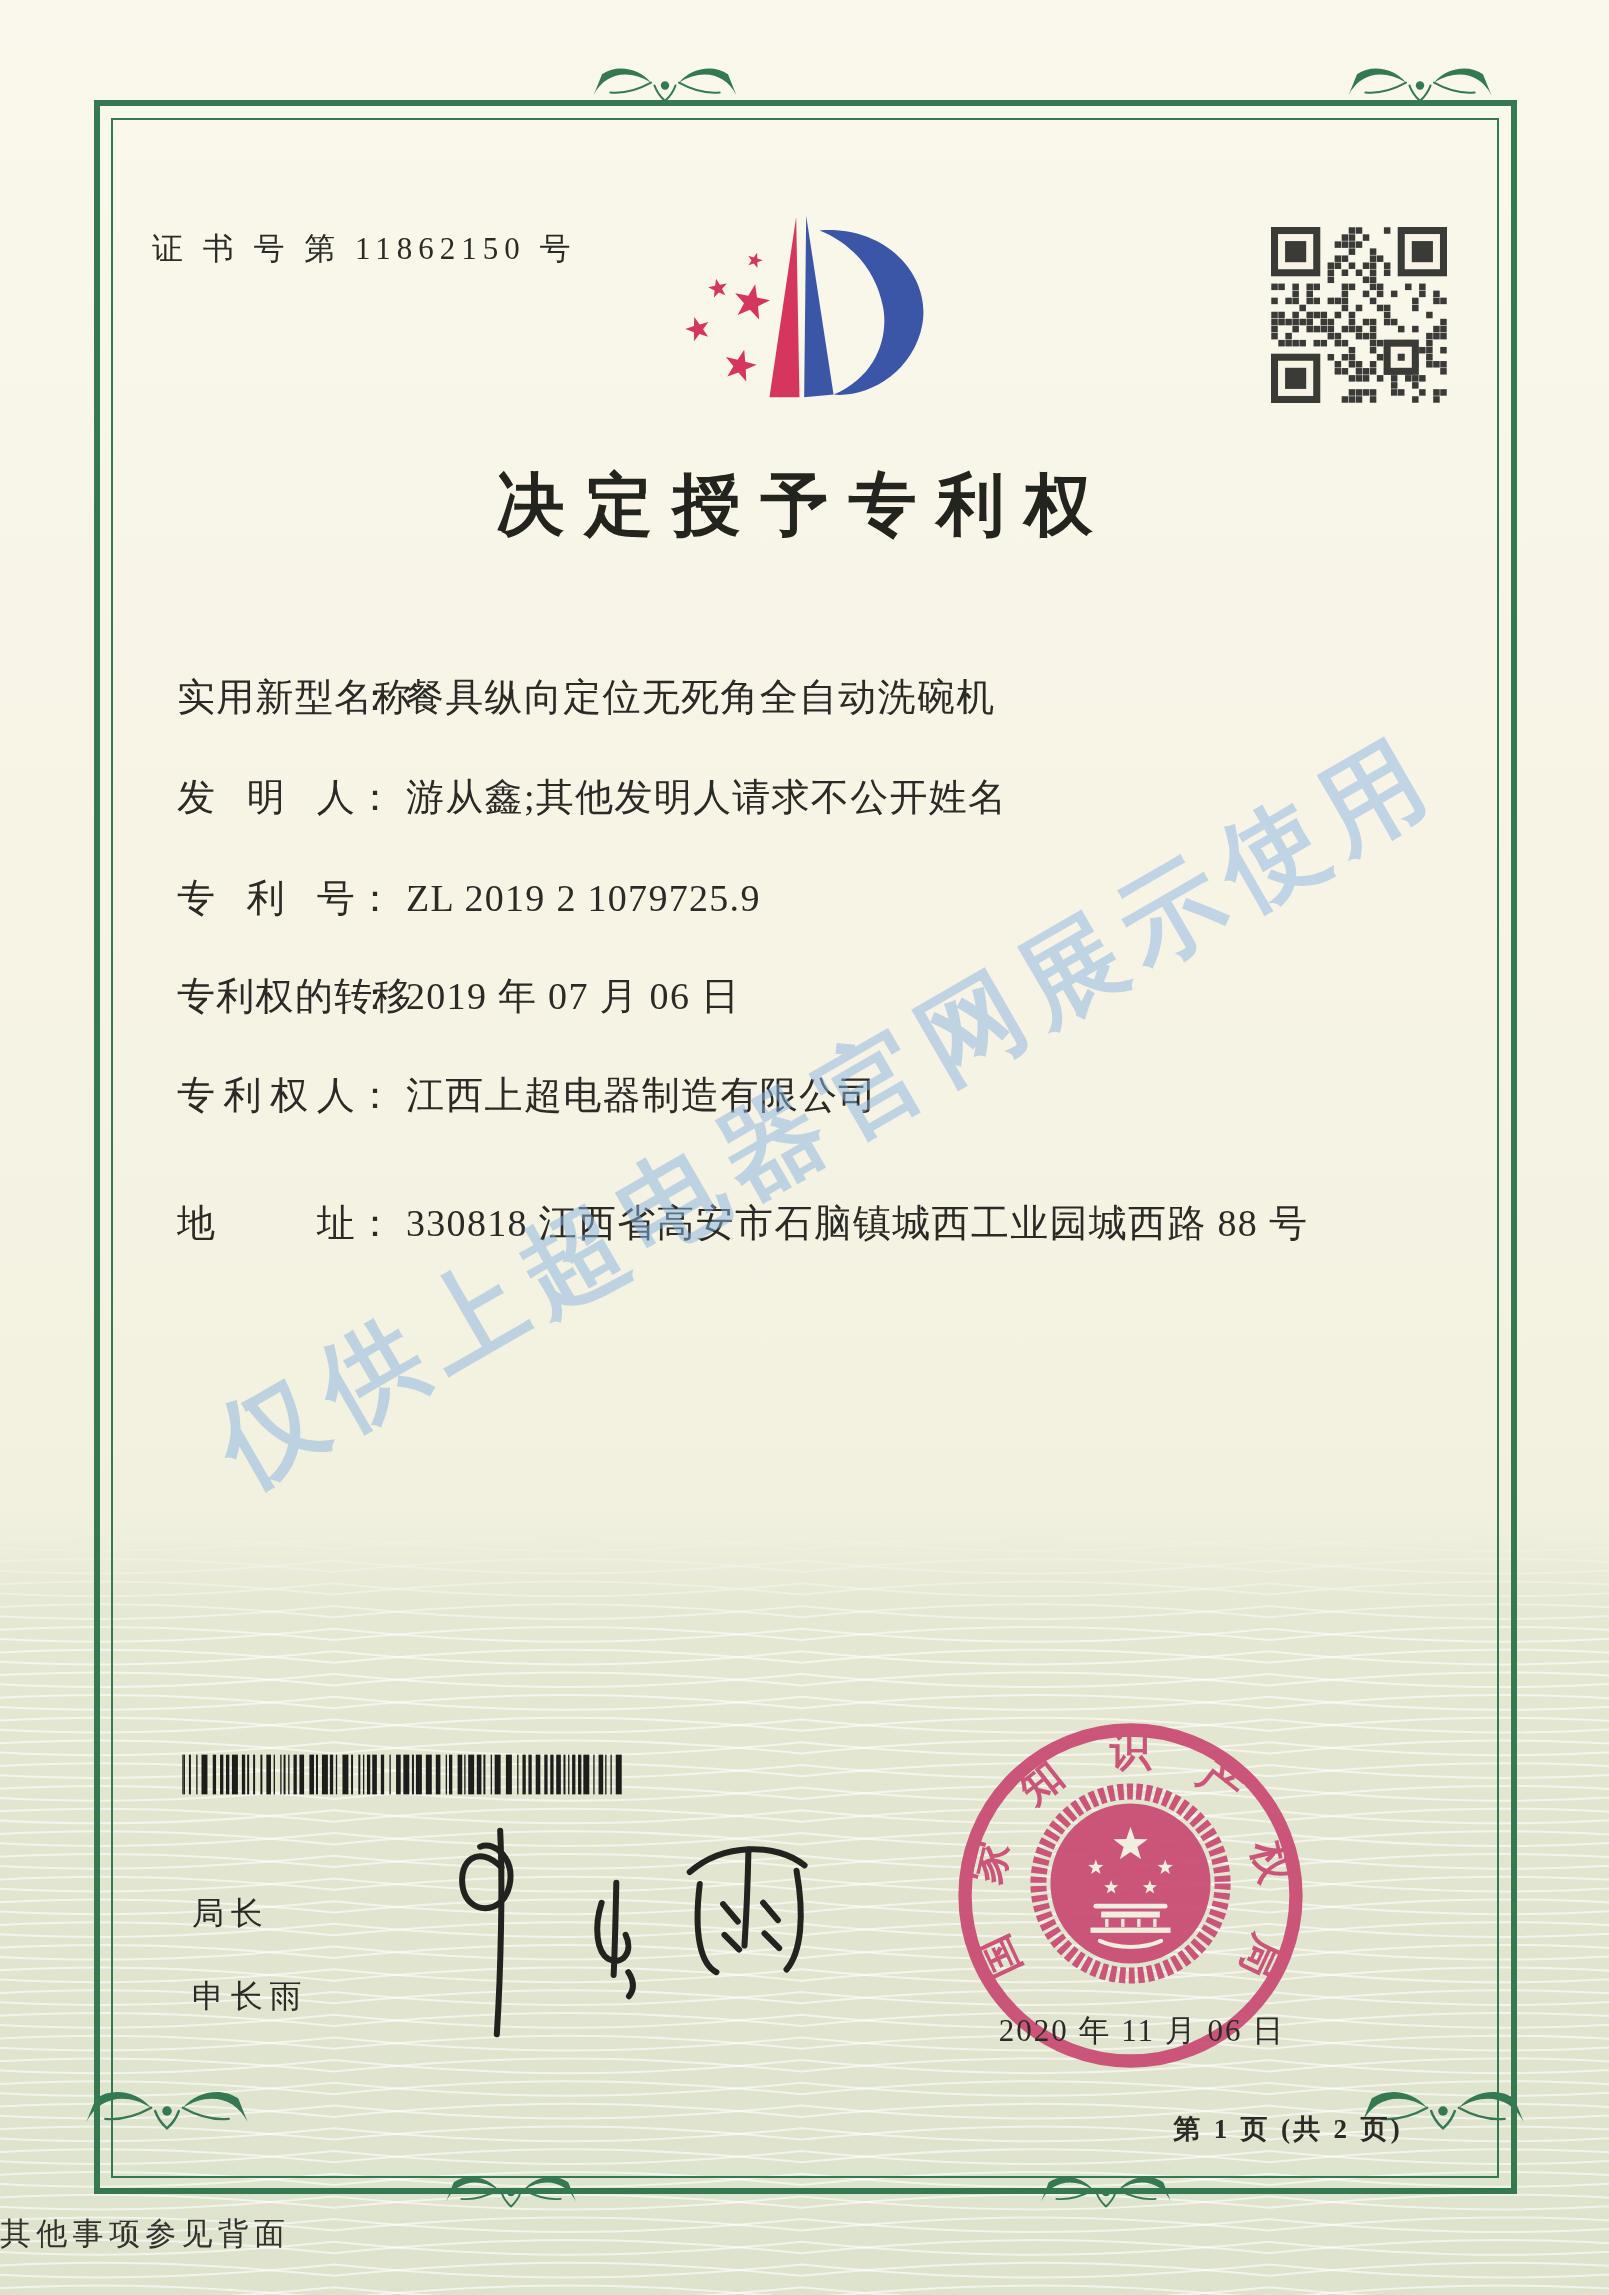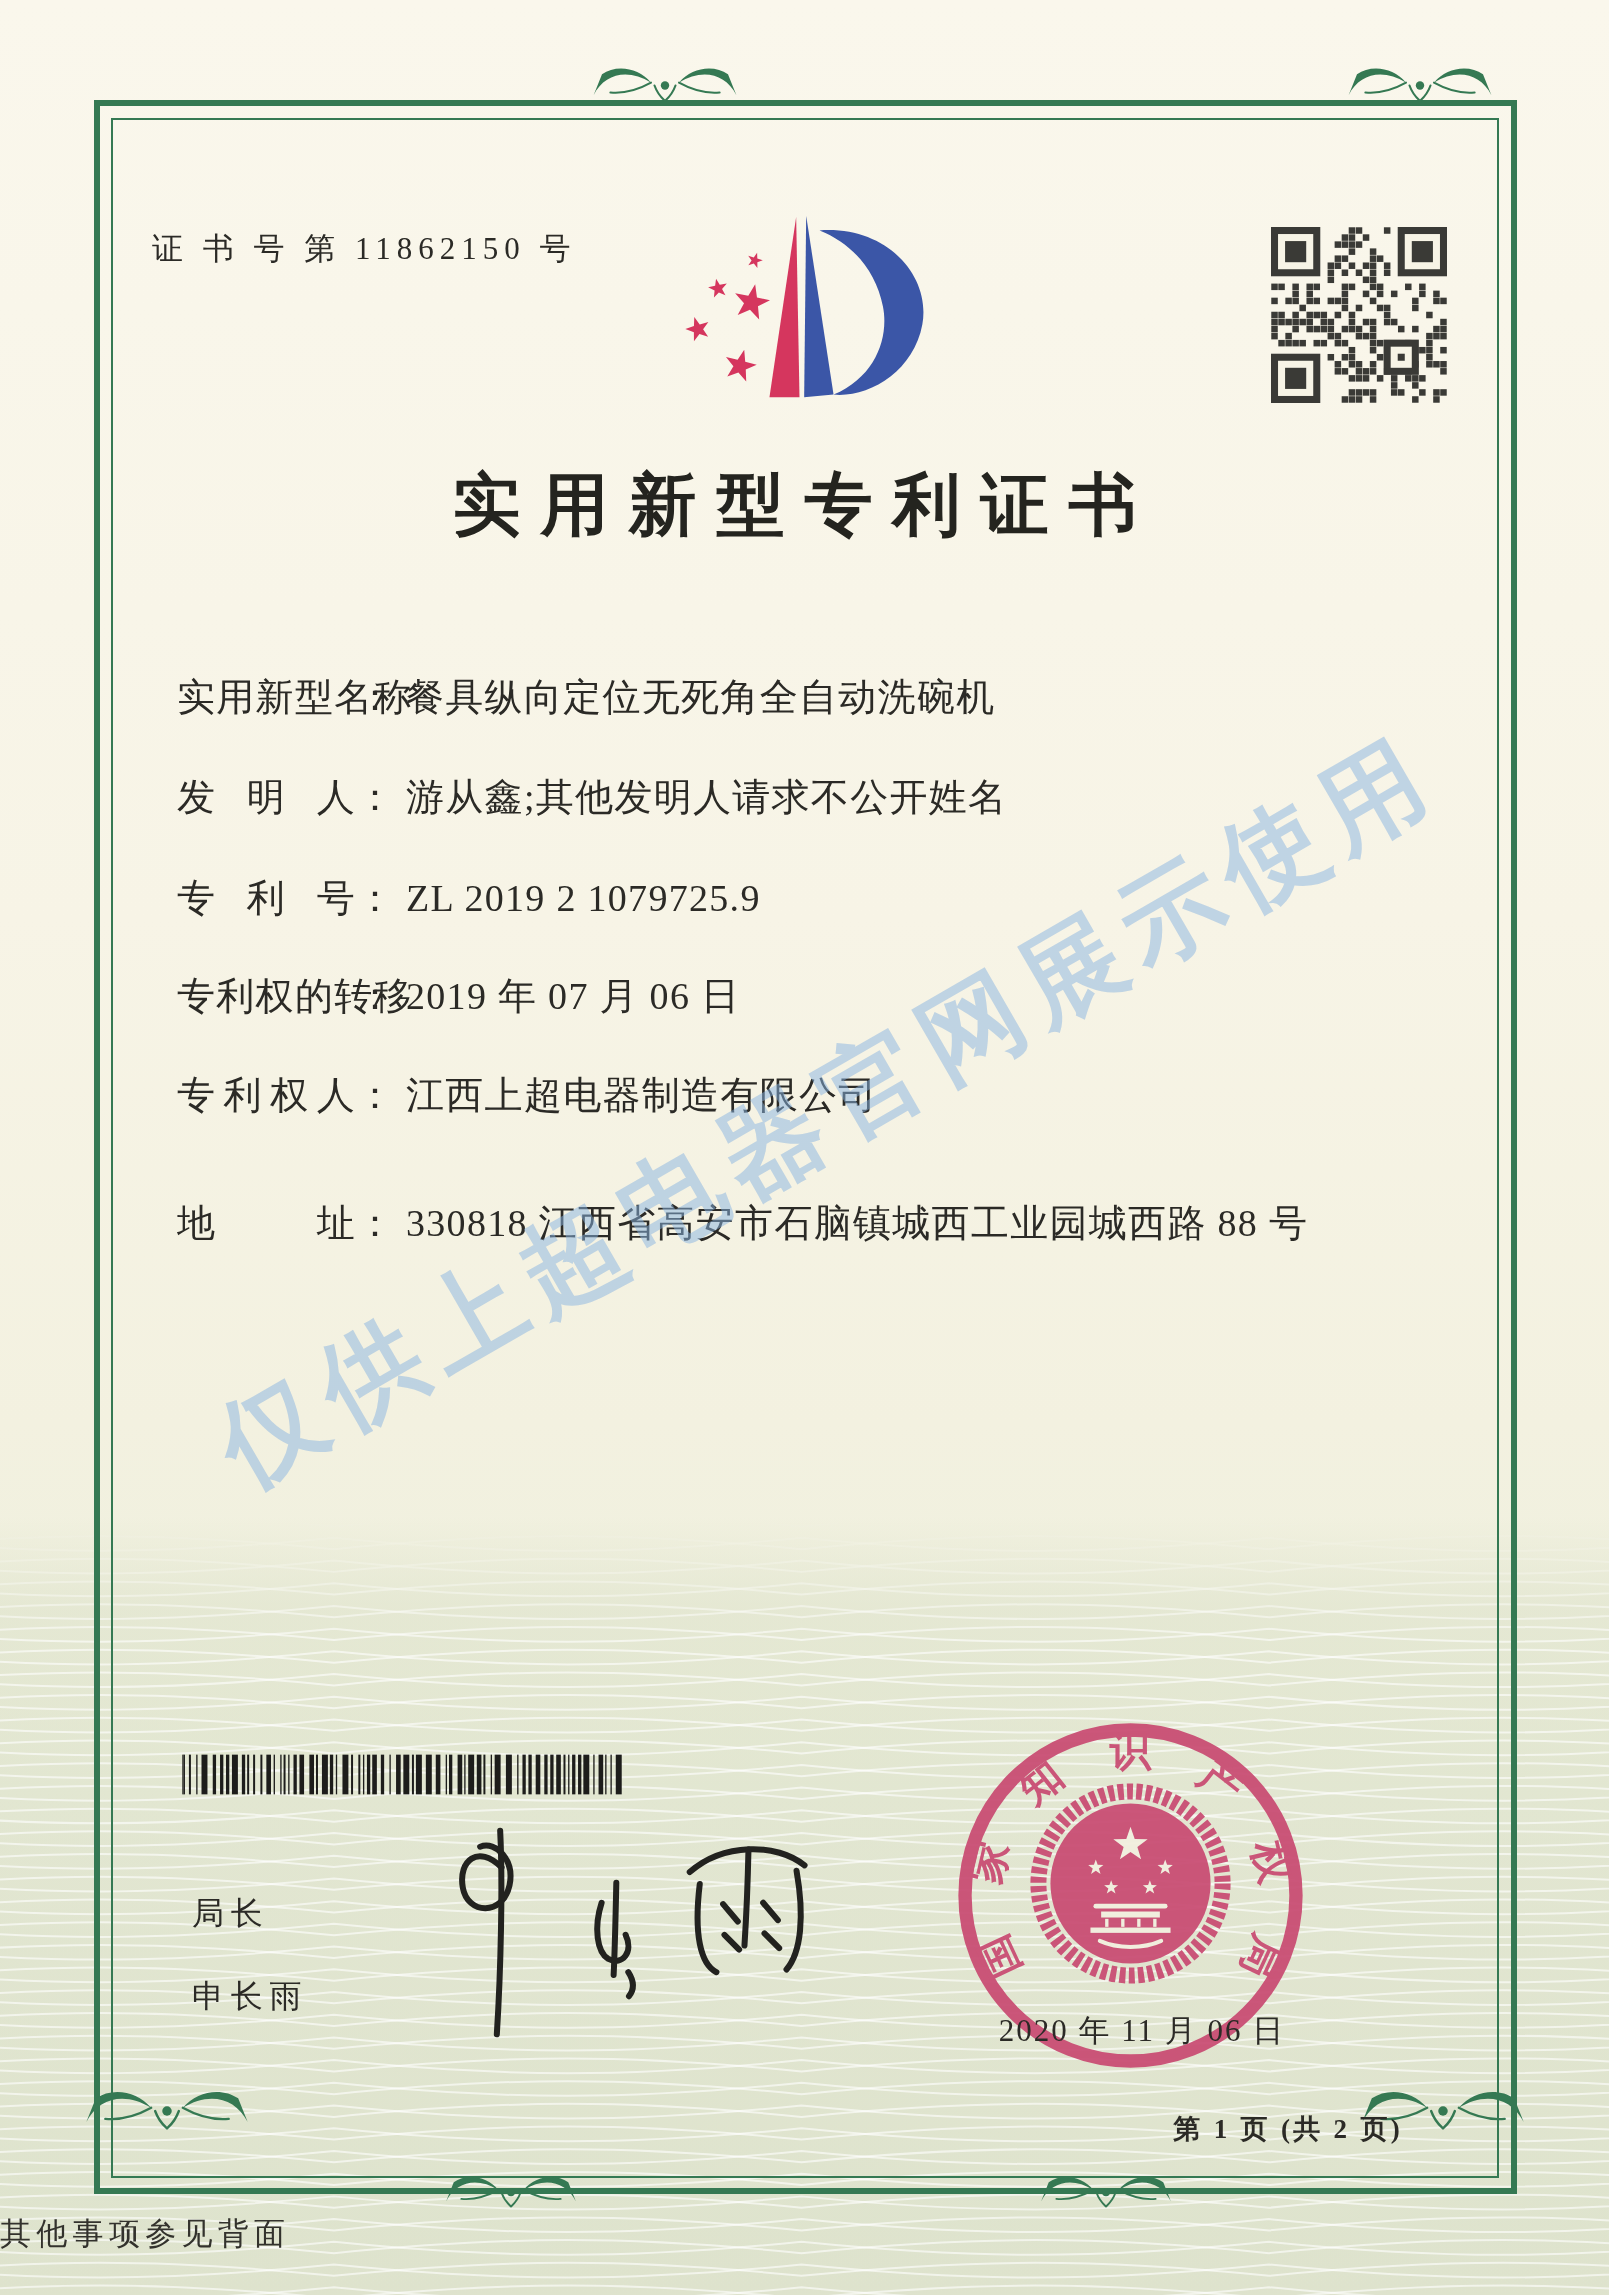--- a/index.html
+++ b/index.html
@@ -360,21 +360,21 @@
       <rect x="199.88" y="10.52" width="52.599999999999994" height="52.599999999999994" fill="#f7f4e6"></rect>
       <rect x="210.39999999999998" y="21.04" width="31.56" height="31.56" fill="#3a3a36"></rect>
       <rect x="0" y="189.35999999999999" width="73.64" height="73.64" fill="#3a3a36"></rect>
       <rect x="10.52" y="199.88" width="52.599999999999994" height="52.599999999999994" fill="#f7f4e6"></rect>
       <rect x="21.04" y="210.39999999999998" width="31.56" height="31.56" fill="#3a3a36"></rect>
       <rect x="168.32" y="168.32" width="52.599999999999994" height="52.599999999999994" fill="#3a3a36"></rect>
       <rect x="178.84" y="178.84" width="31.56" height="31.56" fill="#f7f4e6"></rect>
       <rect x="189.35999999999999" y="189.35999999999999" width="10.52" height="10.52" fill="#3a3a36"></rect>
     </svg>
 
-  <div class="abs title">实用新型专利证书</div>
+  <div class="abs title">决定授予专利权</div>
 
   <div class="abs frow" style="top:672px">
     <span class="flabel">实用新型名称</span><span class="fcolon">：</span><span class="fvalue">餐具纵向定位无死角全自动洗碗机</span>
   </div>
   <div class="abs frow" style="top:772px">
     <span class="flabel">发明人</span><span class="fcolon">：</span><span class="fvalue">游从鑫;其他发明人请求不公开姓名</span>
   </div>
   <div class="abs frow" style="top:873px">
     <span class="flabel">专利号</span><span class="fcolon">：</span><span class="fvalue">ZL 2019 2 1079725.9</span>
   </div>

